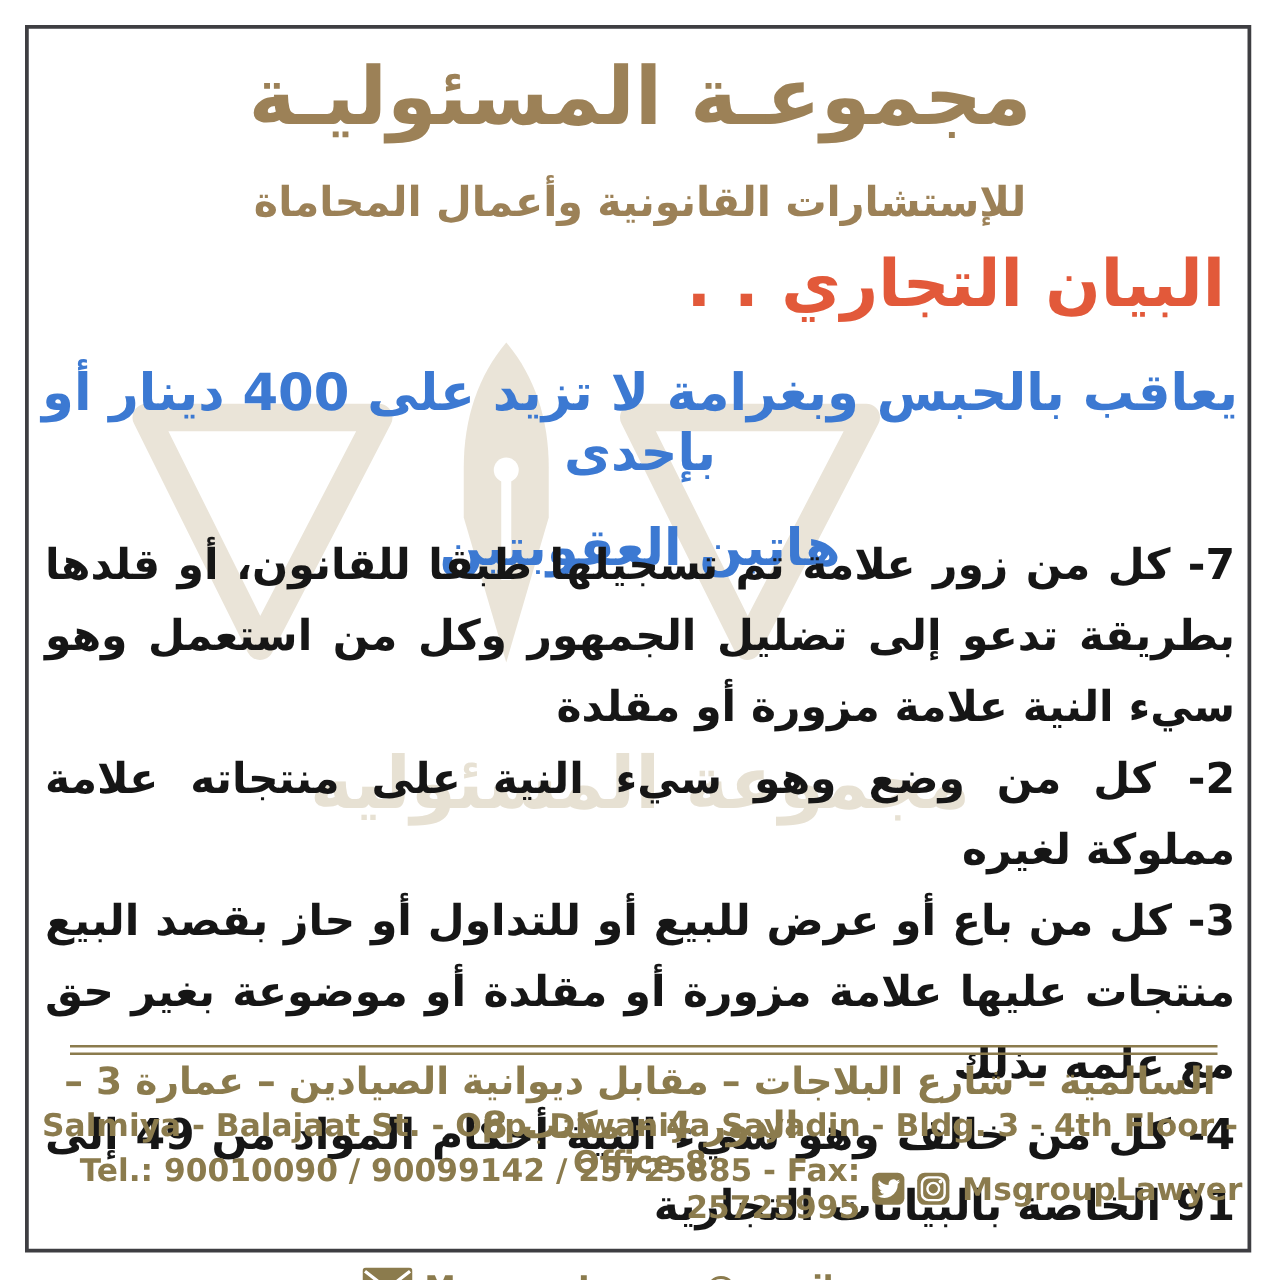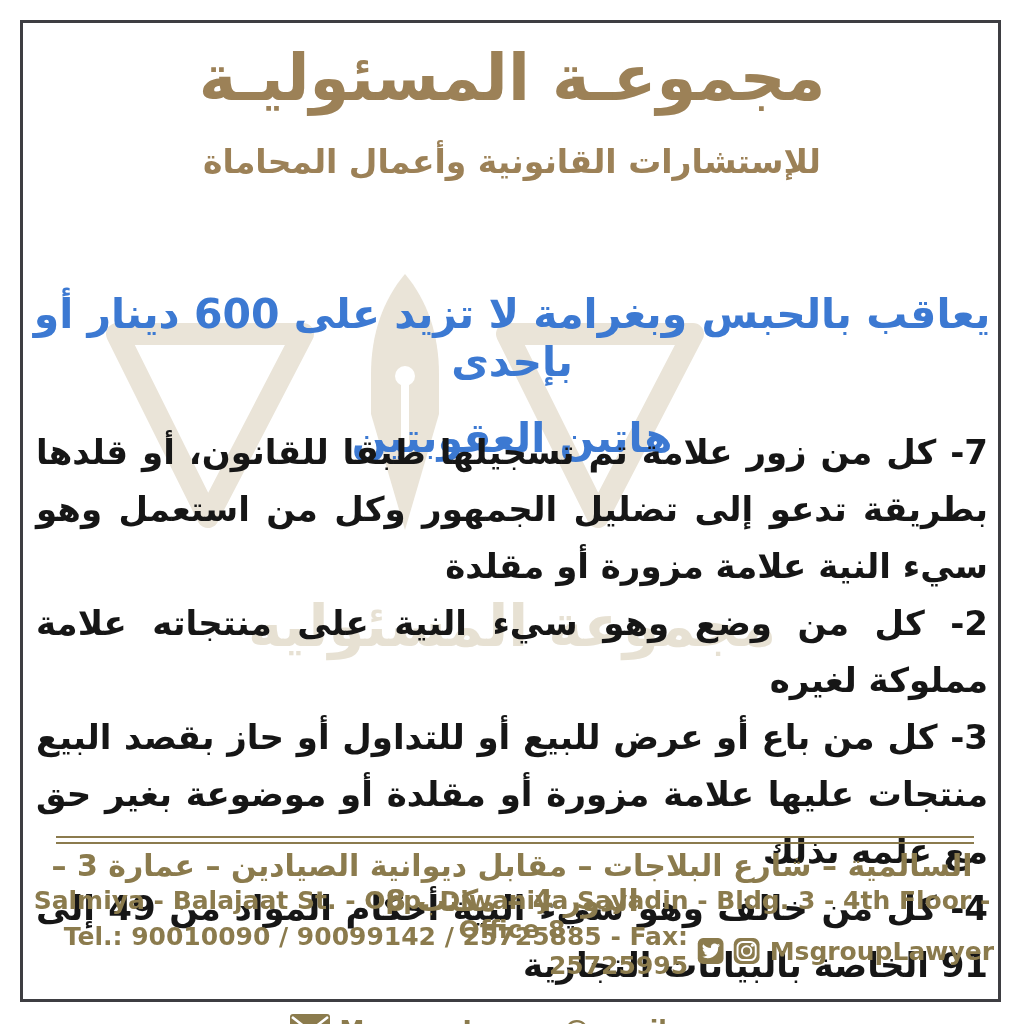--- a/index.html
+++ b/index.html
@@ -119,23 +119,24 @@
       <rect x="326" y="112" width="8" height="80" fill="#ffffff"></rect>
     </svg>
     <div class="wm-text">مجموعة المسئوليه</div>
   </div>
 
   <div class="frame"></div>
 
   <h1 class="logo-title">مجموعـة المسئوليـة</h1>
   <div class="logo-subtitle">للإستشارات القانونية وأعمال المحاماة</div>
 
+  <div class="red-title">البيان التجاري . .</div>
 
   <div class="blue-heading">
-    <div class="l1">يعاقب بالحبس وبغرامة لا تزيد على 600 دينار أو بإحدى</div>
+    <div class="l1">يعاقب بالحبس وبغرامة لا تزيد على 400 دينار أو بإحدى</div>
     <div class="l2">هاتين العقوبتين</div>
   </div>
 
   <div class="body-text">
     <p>7- كل من زور علامة تم تسجيلها طبقا للقانون، أو قلدها بطريقة تدعو إلى تضليل الجمهور وكل من استعمل وهو سيء النية علامة مزورة أو مقلدة</p>
     <p>2- كل من وضع وهو سيء النية على منتجاته علامة مملوكة لغيره</p>
     <p>3- كل من باع أو عرض للبيع أو للتداول أو حاز بقصد البيع منتجات عليها علامة مزورة أو مقلدة أو موضوعة بغير حق مع علمه بذلك</p>
     <p>4- كل من خالف وهو سيء النية أحكام المواد من 49 إلى 91 الخاصة بالبيانات التجارية</p>
   </div>
 

